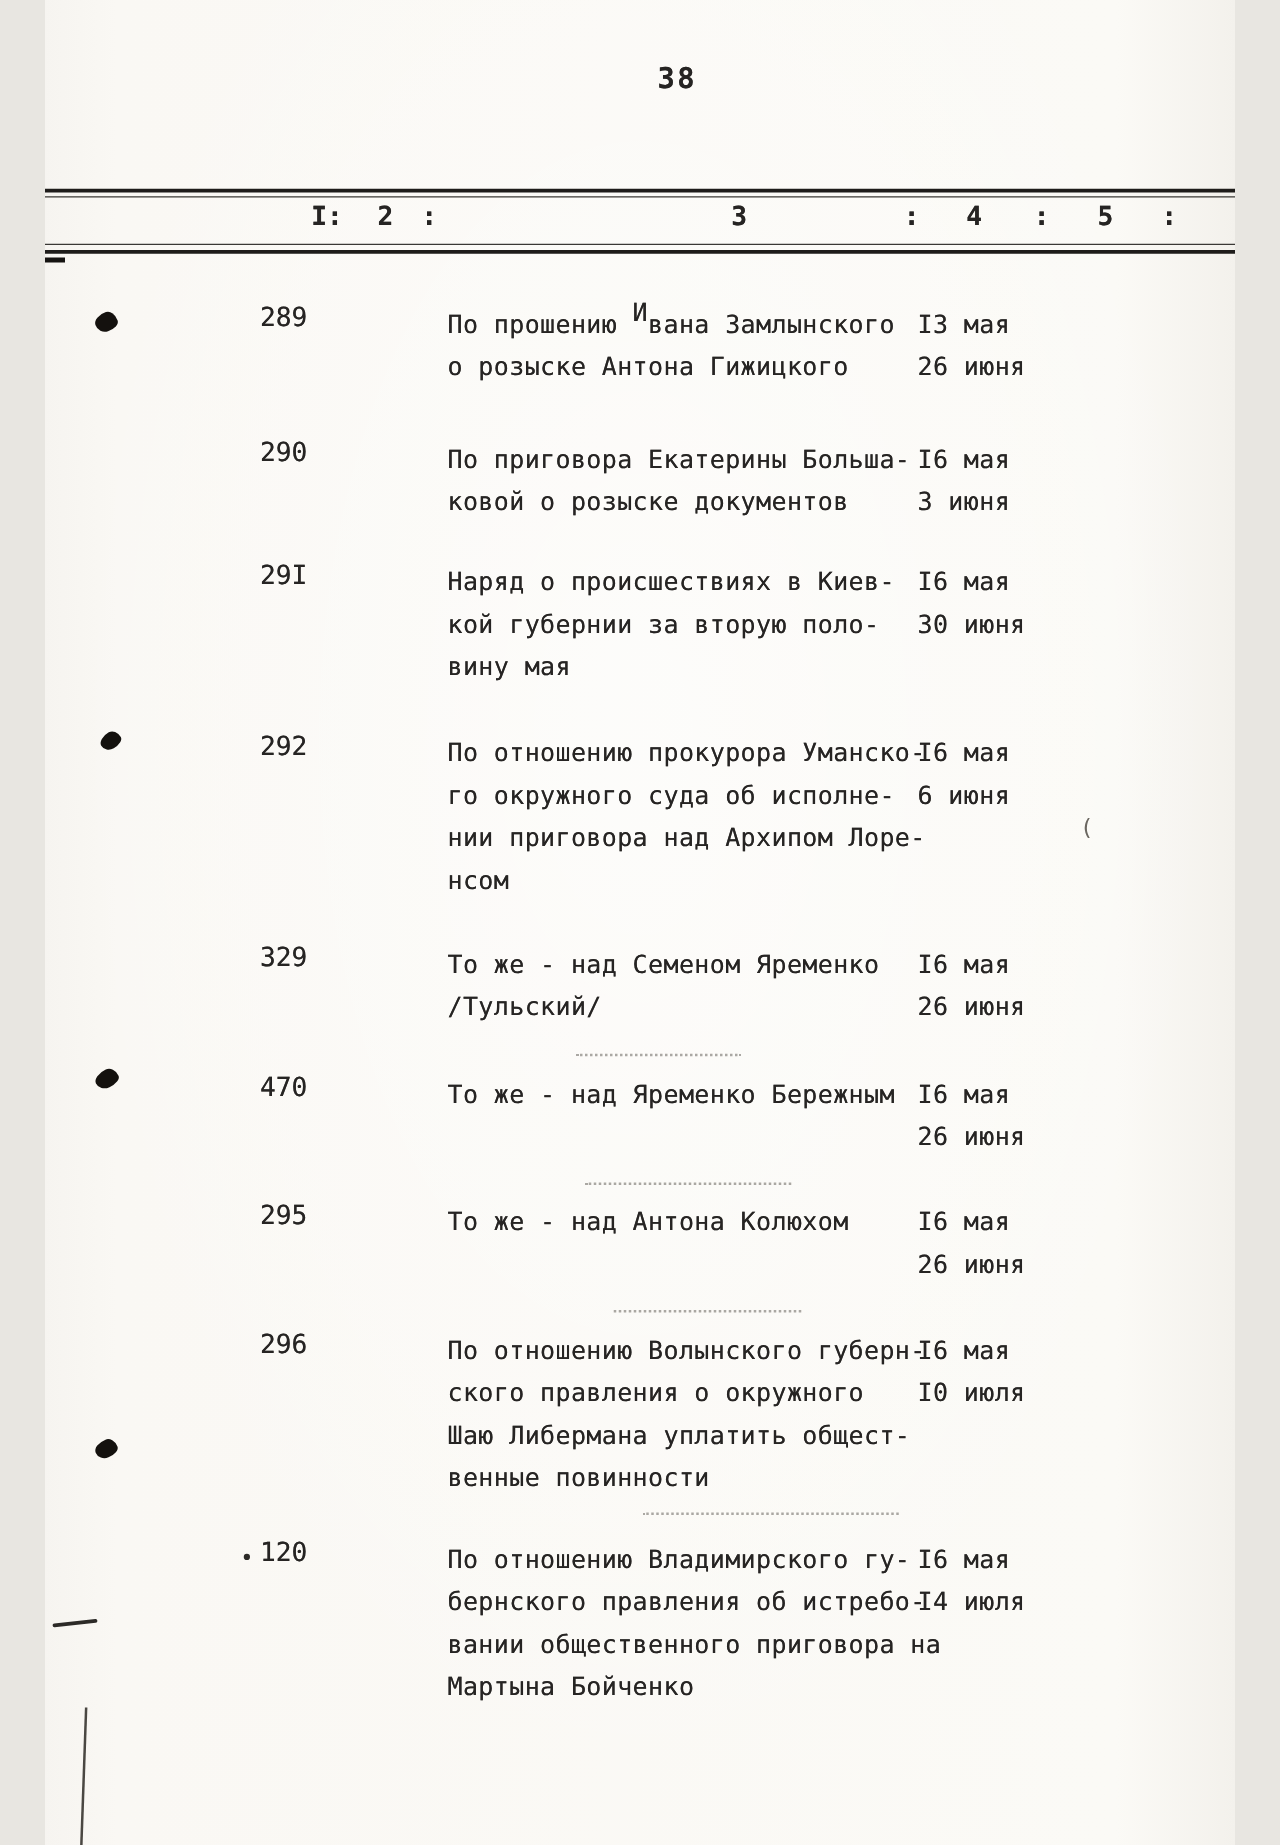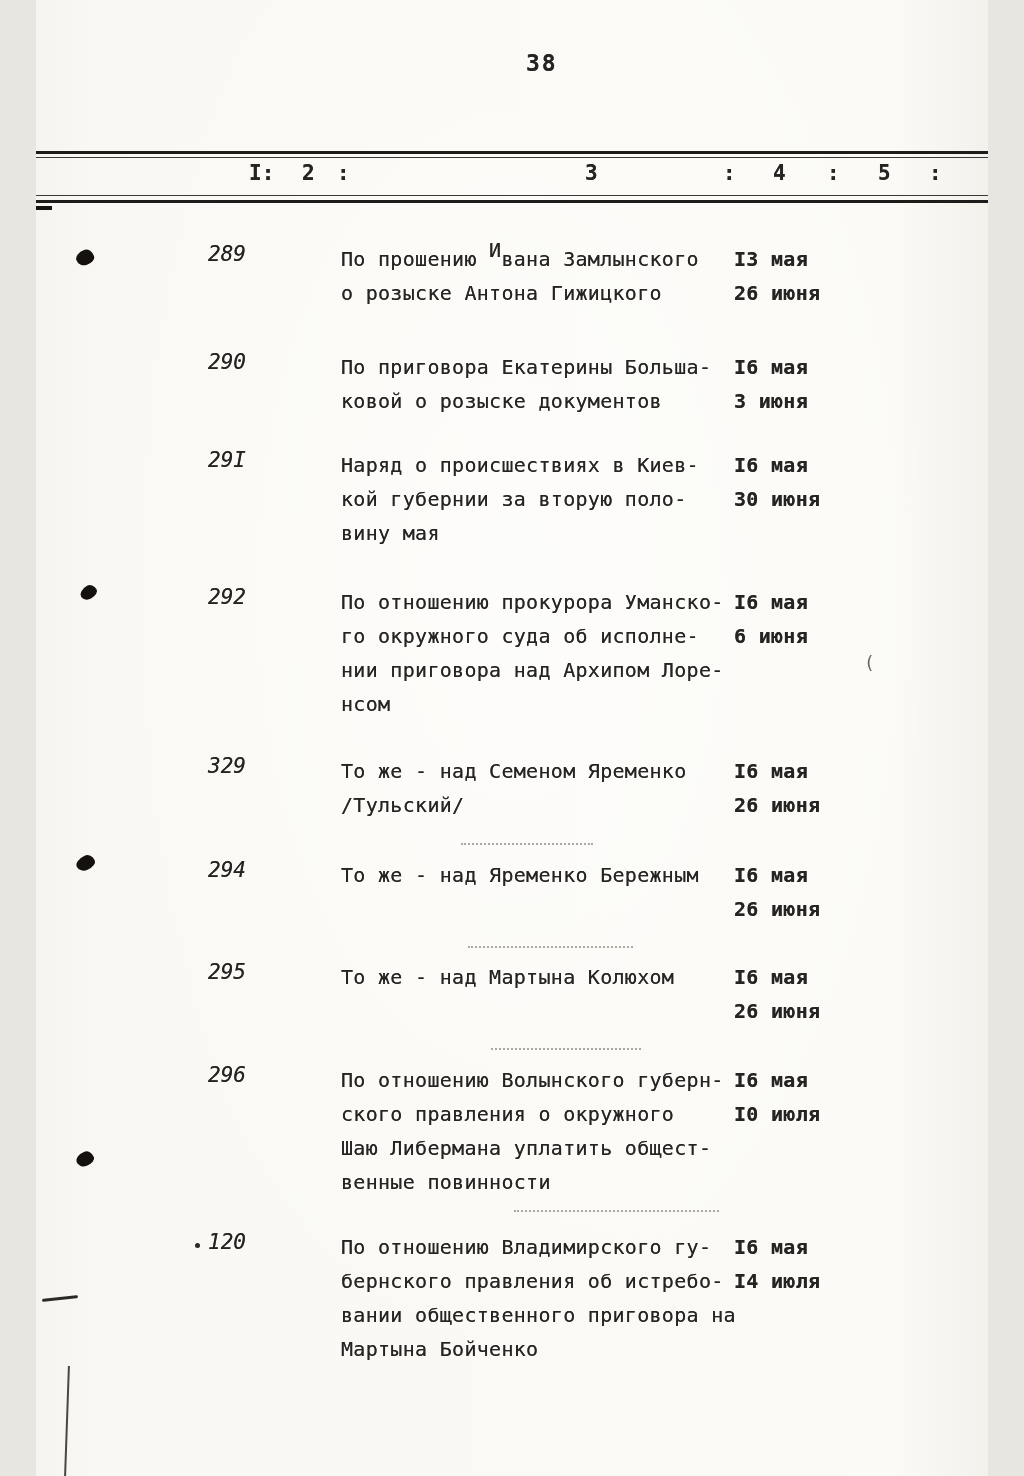--- a/index.html
+++ b/index.html
@@ -27,25 +27,25 @@
   .rule-top-a { top:151px; height:3px; }
   .rule-top-b { top:157px; height:1px; background:#3a3835; }
   .rule-mid-a { top:195px; height:1px; background:#3a3835; }
   .rule-mid-b { top:200px; height:3px; }
   .tick-left  { position:absolute; left:0; top:206px; width:16px; height:4px; background:#151311; }
 
   .col-head { position:absolute; top:161px; font-size:21px; font-weight:bold; }
 
   
   .entry { position:absolute; left:0; width:1024px; }
-  .entry .no   { position:absolute; left:172px; top:0; font-size:21px;font-style:italic; }
-  .entry .desc { position:absolute; left:305px; top:0; width:402px;
+  .entry .no   { position:absolute; left:172px; top:0; font-size:21px; }
+  .entry .desc { position:absolute; left:322px; top:0; width:402px;
                  font-size:20px; line-height:34px; white-space:pre-line; letter-spacing:0.3px; }
   .entry .dates{ position:absolute; left:698px; top:0; width:130px;
-                 font-size:20px; line-height:34px; white-space:pre-line; letter-spacing:0.3px;font-weight:bold; }
+                 font-size:20px; line-height:34px; white-space:pre-line; letter-spacing:0.3px; }
   .sup { position:relative; top:-9px; }
 
   
   .sep { position:absolute; height:0; border-top:2px dotted rgba(70,66,60,0.45); }
   .sep-1 { top:843px;  left:425px; width:132px; }
   .sep-2 { top:946px;  left:432px; width:165px; }
   .sep-3 { top:1048px; left:455px; width:150px; }
   .sep-4 { top:1210px; left:478px; width:205px; }
 
   
@@ -125,29 +125,29 @@
 
   <div class="entry" style="top:754px">
     <span class="no txt">329</span>
     <span class="desc txt">То же - над Семеном Яременко
 /Тульский/</span>
     <span class="dates txt">I6 мая
 26 июня</span>
   </div>
 
   <div class="entry" style="top:858px">
-    <span class="no txt">294</span>
+    <span class="no txt">470</span>
     <span class="desc txt">То же - над Яременко Бережным</span>
     <span class="dates txt">I6 мая
 26 июня</span>
   </div>
 
   <div class="entry" style="top:960px">
     <span class="no txt">295</span>
-    <span class="desc txt">То же - над Мартына Колюхом</span>
+    <span class="desc txt">То же - над Антона Колюхом</span>
     <span class="dates txt">I6 мая
 26 июня</span>
   </div>
 
   <div class="entry" style="top:1063px">
     <span class="no txt">296</span>
     <span class="desc txt">По отношению Волынского губерн-
 ского правления о окружного
 Шаю Либермана уплатить общест-
 венные повинности</span>

